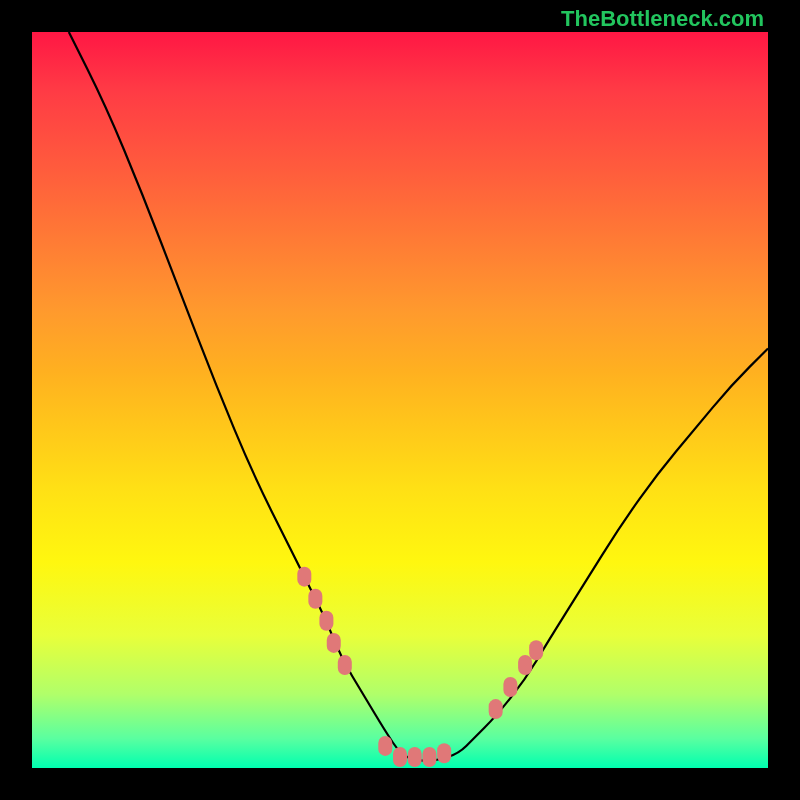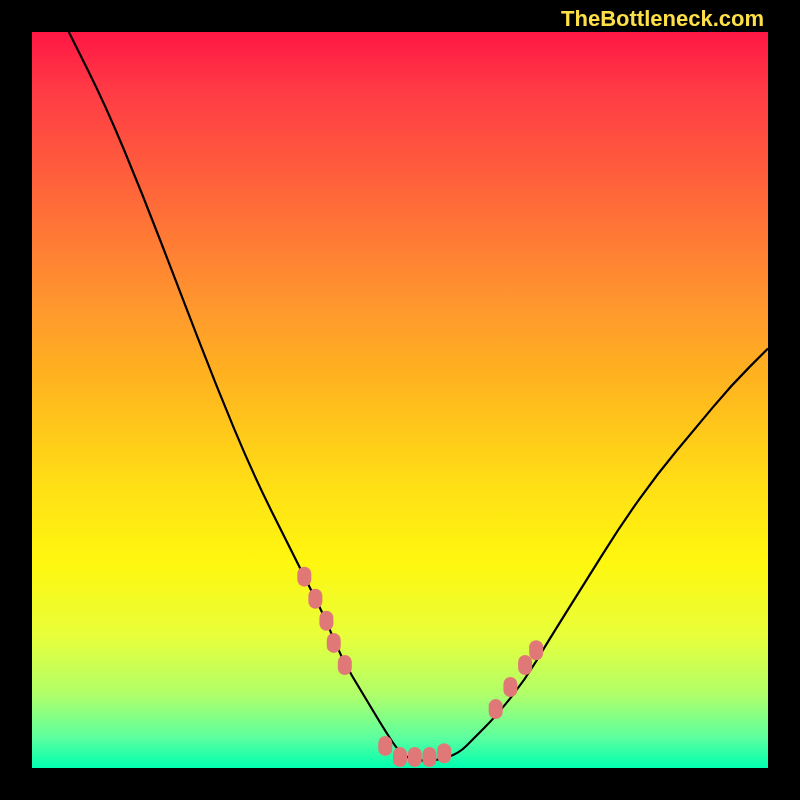--- a/index.html
+++ b/index.html
@@ -35,21 +35,21 @@
       #e8ff3a 82%,
       #b0ff6a 90%,
       #5affa0 96%,
       #00ffb0 100%
     );
   }
   .attribution {
     position: absolute;
     top: 6px;
     right: 36px;
-    color: #fde047;
+    color: #22c55e;
     font-size: 22px;
     font-weight: bold;
     z-index: 10;
   }
   .curve-svg {
     position: absolute;
     left: 0;
     top: 0;
     width: 736px;
     height: 736px;

